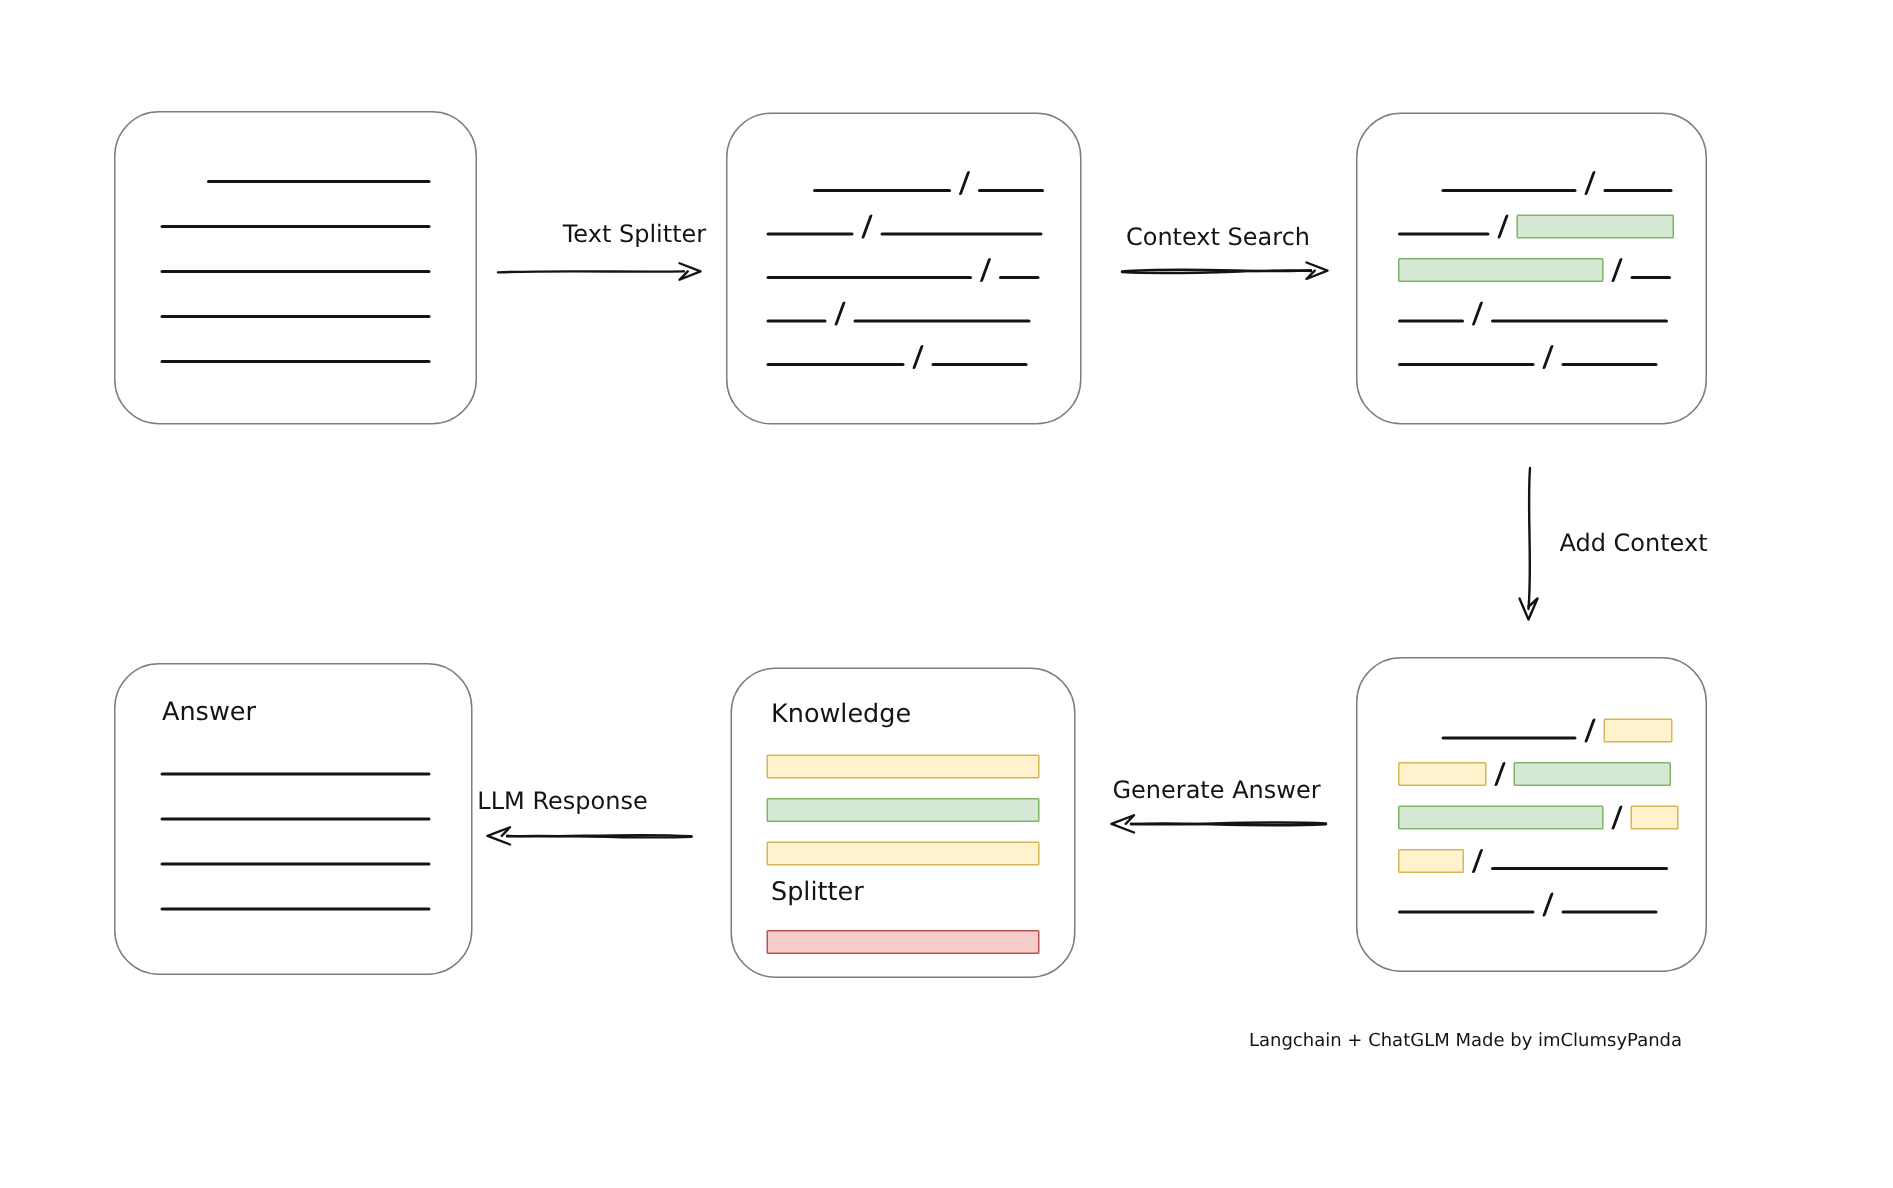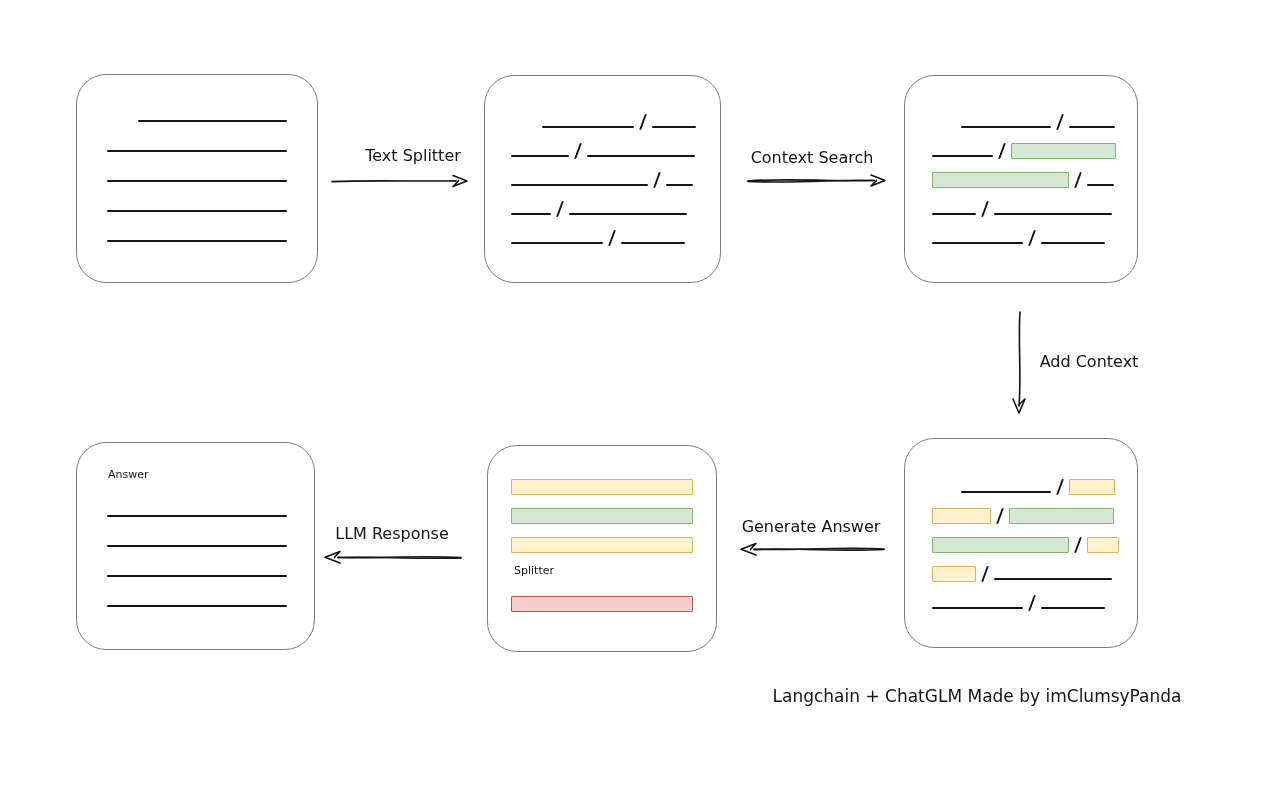--- a/index.html
+++ b/index.html
@@ -23,27 +23,27 @@
   .seg-line{height:2px;background:var(--line);border-radius:1px;}
   .seg-gap{height:1px;}
   .seg-slash{
     width:2px;height:16px;background:var(--line);
     transform:skewX(-20deg);margin:0 8px -2px 8px;border-radius:1px;
   }
   .seg-bar{
     height:16px;box-sizing:border-box;border:1.5px solid transparent;
     border-radius:1px;margin-bottom:-2px;
   }
-  .box-label{font-size:11px;line-height:24px;white-space:nowrap;}
+  .box-label{font-size:17px;line-height:24px;white-space:nowrap;}
   .arrow-label{
     position:absolute;font-size:16px;line-height:20px;white-space:nowrap;
     transform:translateX(-50%);
   }
   .caption{
-    position:absolute;font-size:17px;white-space:nowrap;
+    position:absolute;font-size:12px;white-space:nowrap;
     transform:translateX(-50%);
   }
   svg.arrow{position:absolute;overflow:visible;}
   svg.arrow path{
     stroke:var(--line);stroke-width:1.6;fill:none;
     stroke-linecap:round;stroke-linejoin:round;
   }
 </style>
 </head>
 <body>
@@ -158,20 +158,21 @@
         </div>
         <div class="chunk-row">
           <div class="seg-line" style="width: 91px;"></div>
           <div class="seg-slash"></div>
           <div class="seg-line" style="width: 64px;"></div>
         </div>
       </div>
   </div>
 
   <div class="box" style="left:487px;top:445px;width:230px;height:207px;padding:18px 0 0 23px;">
+    <div class="box-label" style="margin-left:3px;">Knowledge</div>
     <div class="rows rh29">
         <div class="chunk-row">
           <div class="seg-bar" style="width: 182px; background: rgb(255, 242, 204); border-color: rgb(214, 182, 86);"></div>
         </div>
         <div class="chunk-row">
           <div class="seg-bar" style="width: 182px; background: rgb(213, 232, 212); border-color: rgb(130, 179, 102);"></div>
         </div>
         <div class="chunk-row">
           <div class="seg-bar" style="width: 182px; background: rgb(255, 242, 204); border-color: rgb(214, 182, 86);"></div>
         </div>
@@ -195,21 +196,21 @@
         </div>
         <div class="chunk-row">
           <div class="seg-line" style="width: 180px;"></div>
         </div>
         <div class="chunk-row">
           <div class="seg-line" style="width: 180px;"></div>
         </div>
       </div>
   </div>
 
-  <div class="arrow-label" style="left:413px;top:146px;">Text Splitter</div>
+  <div class="arrow-label" style="left:423px;top:146px;">Text Splitter</div>
   <svg class="arrow" style="left:330px;top:172px;" width="140" height="18">
     <path d="M2,9.6 C40,8 95,9.6 126,8.9"></path>
     <path d="M123,3.5 L137,8.9 L123,14.5 M123,14.5 L128.5,8.9"></path>
   </svg>
 
   <div class="arrow-label" style="left:812px;top:148px;">Context Search</div>
   <svg class="arrow" style="left:746px;top:171px;" width="142" height="18">
     <path d="M2,10 C45,6.5 100,11.5 128,9.2"></path>
     <path d="M2,10.4 C50,13 105,7.5 128,9.7"></path>
     <path d="M125,4 L139,9.4 L125,15 M125,15 L130.5,9.4"></path>
@@ -221,21 +222,21 @@
     <path d="M5,89 L11,103 L17,89 M17,89 L11,94.5"></path>
   </svg>
 
   <div class="arrow-label" style="left:811px;top:517px;">Generate Answer</div>
   <svg class="arrow" style="left:738px;top:540px;" width="148" height="18">
     <path d="M146,9 C100,6.5 50,11 16,9.2"></path>
     <path d="M146,9.5 C95,12 45,7.3 16,9.6"></path>
     <path d="M18,3.5 L3,9.3 L18,15 M18,3.5 L12.5,9.3"></path>
   </svg>
 
-  <div class="arrow-label" style="left:392px;top:524px;">LLM Response</div>
+  <div class="arrow-label" style="left:375px;top:524px;">LLM Response</div>
   <svg class="arrow" style="left:323px;top:548px;" width="140" height="18">
     <path d="M138,9.5 C95,7 45,11 15,9.2"></path>
     <path d="M138,9.9 C90,11.5 50,8 15,9.6"></path>
     <path d="M17,3.5 L2,9.3 L17,15 M17,3.5 L11.5,9.3"></path>
   </svg>
 
   <div class="caption" style="left:977px;top:686px;">Langchain + ChatGLM Made by imClumsyPanda</div>
 
 </div>
 

